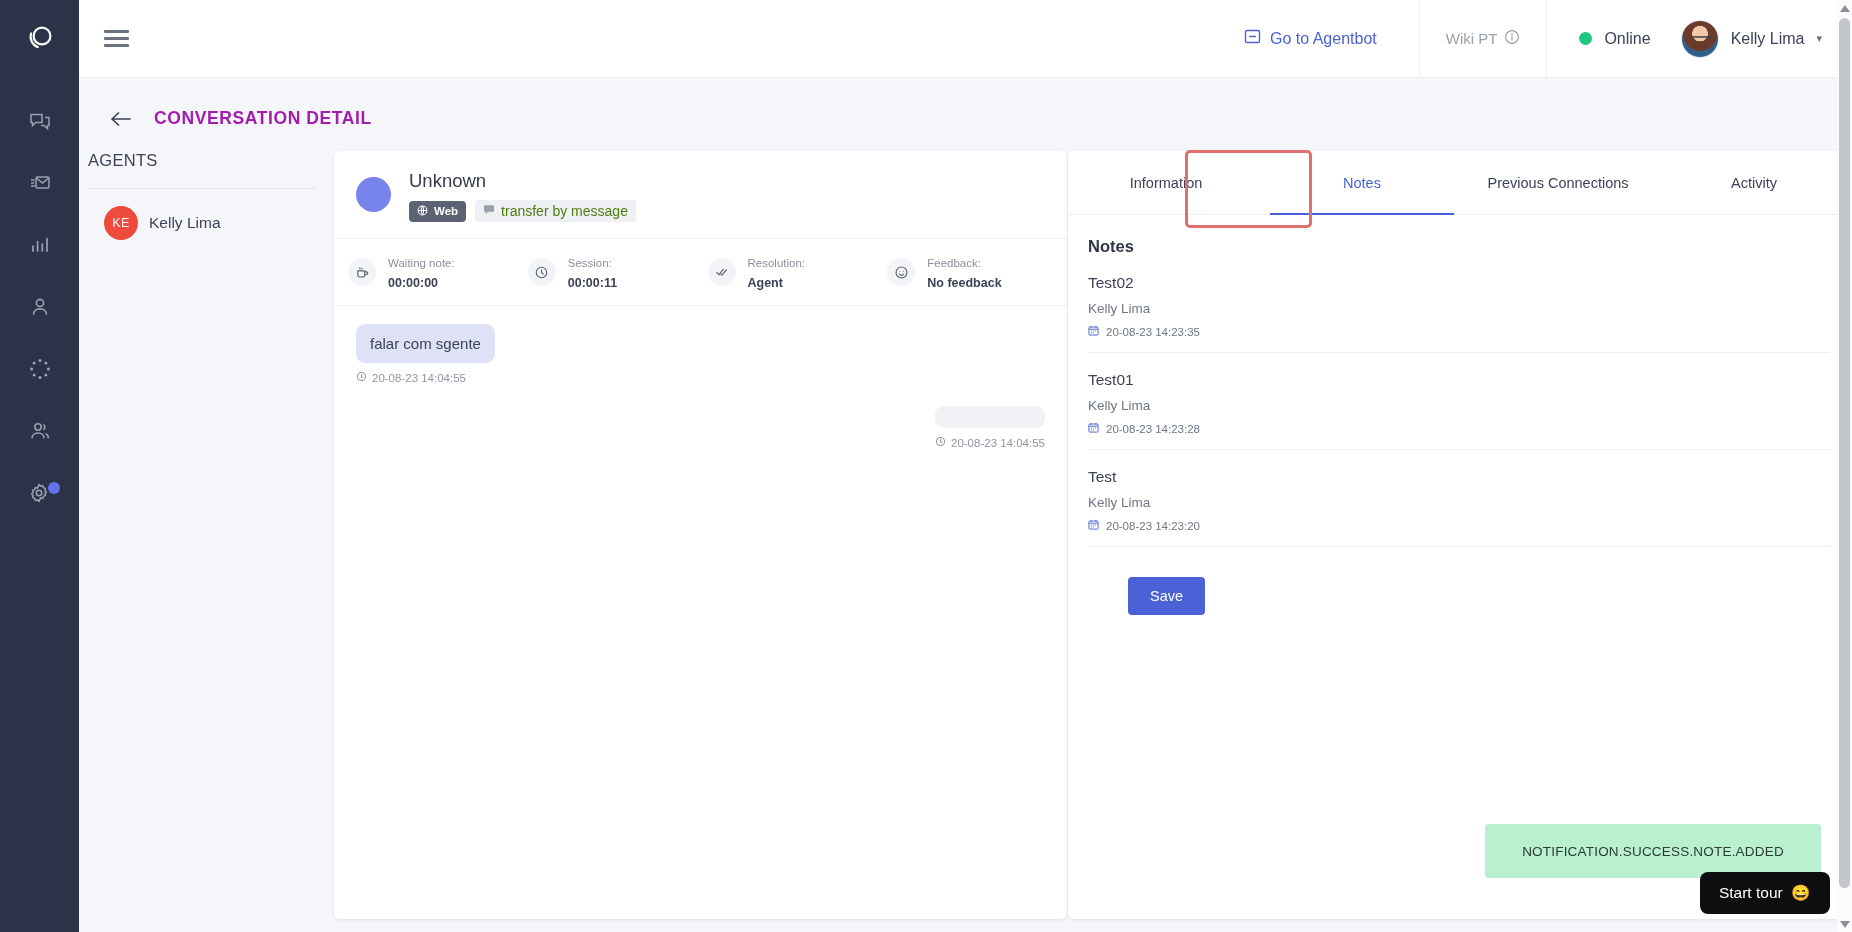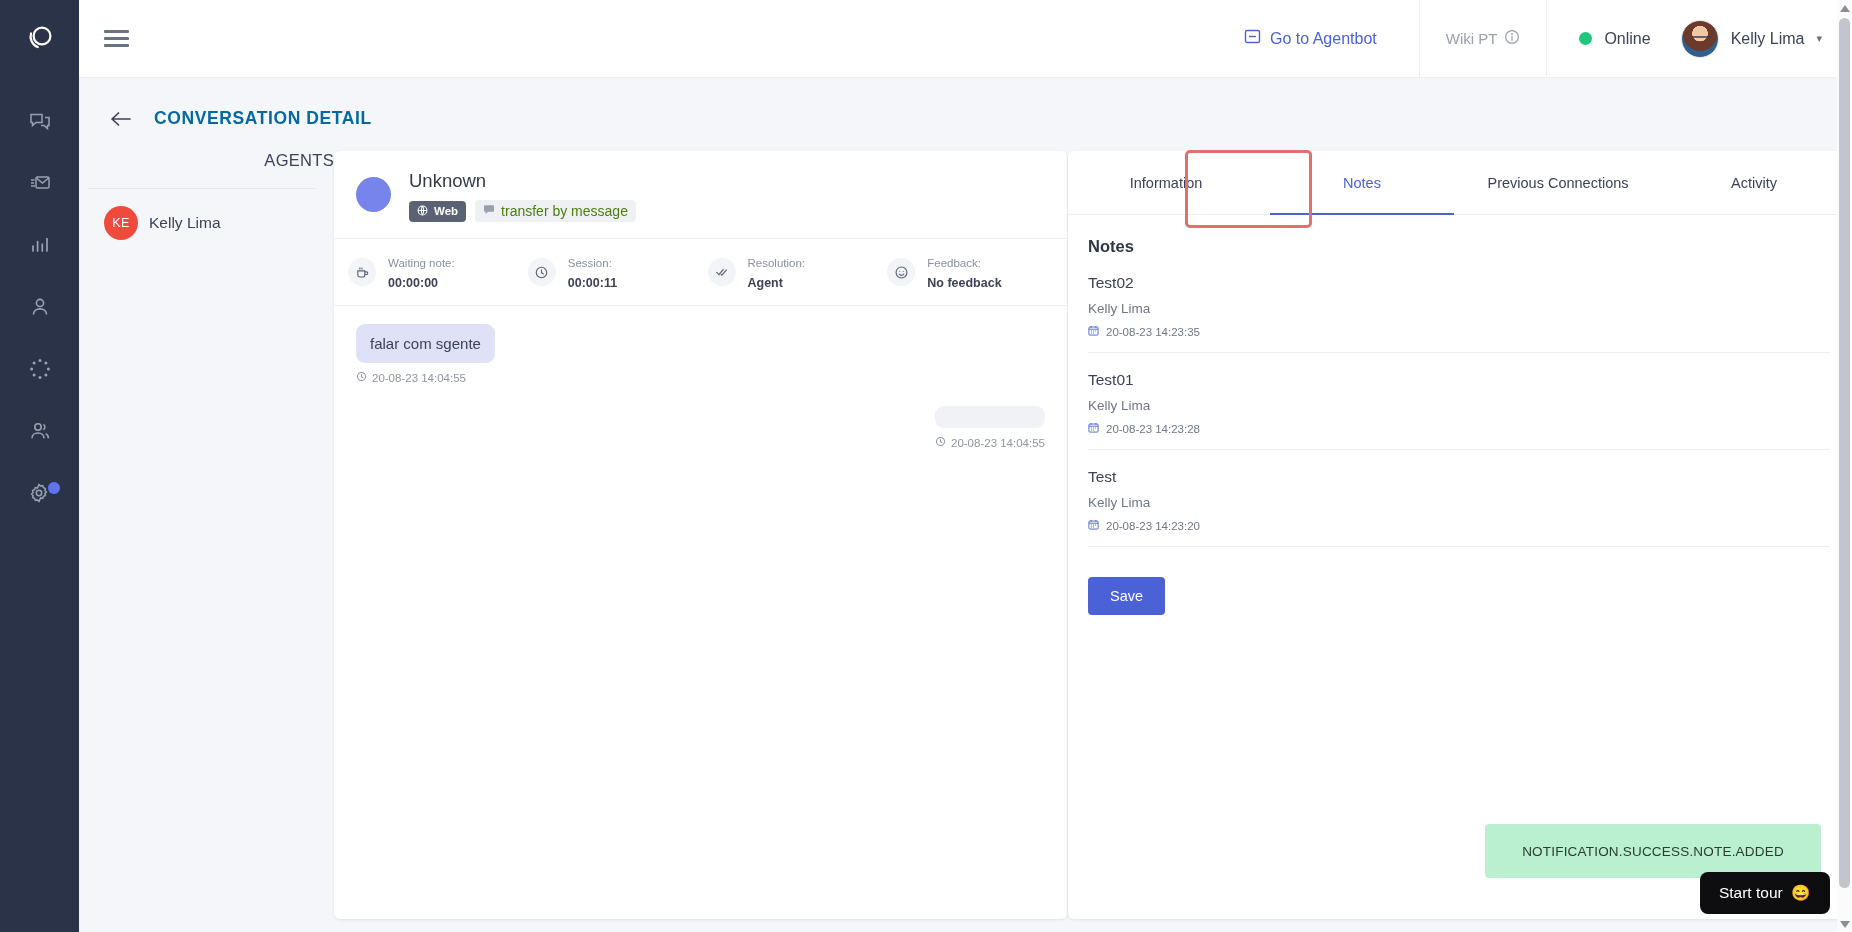--- a/index.html
+++ b/index.html
@@ -65,26 +65,26 @@
   .avatar-img::after{
     content:""; position:absolute; left:9px; top:15px; width:20px; height:7px;
     border-top:2px solid #3a3f4a; border-radius:2px; opacity:.75;
   }
   .user-name { font-size:16px; color:#3c4257; }
   .chev { font-size: 11px; color:#6b7280; }
 
   
   .page-head { padding: 30px 0 0 31px; display:flex; align-items:center; gap:22px; flex:0 0 auto; }
   .back-arrow { cursor:pointer; display:flex; align-items:center; }
-  .page-title { font-size: 17.5px; font-weight: 700; letter-spacing: .6px; color:#0369a1; }
+  .page-title { font-size: 17.5px; font-weight: 700; letter-spacing: .6px; color:#a21caf; }
 
   
   .body-row { flex: 1; display: flex; padding: 22px 0 0 0; min-height: 0; }
   .agents-col { width: 255px; flex: 0 0 255px; padding-left: 9px; }
-  .agents-title { font-size: 16.5px; color: #3c4257; letter-spacing:.3px; padding-left:0;text-align:right; }
+  .agents-title { font-size: 16.5px; color: #3c4257; letter-spacing:.3px; padding-left:0; }
   .agents-sep { height:1px; background:#e4e7ee; margin: 18px 18px 0 0; }
   .agent-row { display:flex; align-items:center; gap:11px; padding: 17px 0 0 16px; }
   .agent-av {
     width: 34px; height:34px; border-radius:50%; background:#ef4b3c; color:#fff;
     font-size:12.5px; display:flex; align-items:center; justify-content:center;
     letter-spacing:.4px;
   }
   .agent-name { font-size:15.5px; color:#3c4257; }
 
   
@@ -152,21 +152,21 @@
   .addnote-row { display:flex; align-items:flex-end; gap: 16px; margin-top: 30px; }
   .addnote-field { flex:1; border-bottom: 1px solid #c9ccd6; padding-bottom: 9px; }
   .addnote-input {
     width:100%; border:0; outline:0; font-size:15px; color:#3c4257;
     font-family:"Liberation Sans", sans-serif; background:transparent;
   }
   .addnote-input::placeholder { color:#8f95a1; }
   .save-btn {
     background:#4a62d6; color:#fff; border:0; border-radius:4px;
     font-size:14.5px; padding: 11px 22px; cursor:pointer;
-    font-family:"Liberation Sans", sans-serif; margin-bottom: 2px;
+    font-family:"Liberation Sans", sans-serif; margin-bottom: 2px; margin-left: 40px;
   }
 
   
   .toast {
     position:absolute; right: 31px; bottom: 41px; width: 336px; height: 54px;
     background:#baf0cf; border-radius:4px; display:flex; align-items:center;
     justify-content:center; color:#2a3d33; font-size:13.5px; letter-spacing:.2px;
   }
   .tour-btn {
     position:absolute; right: 22px; bottom: 18px; background:#0e0e10; color:#fff;

